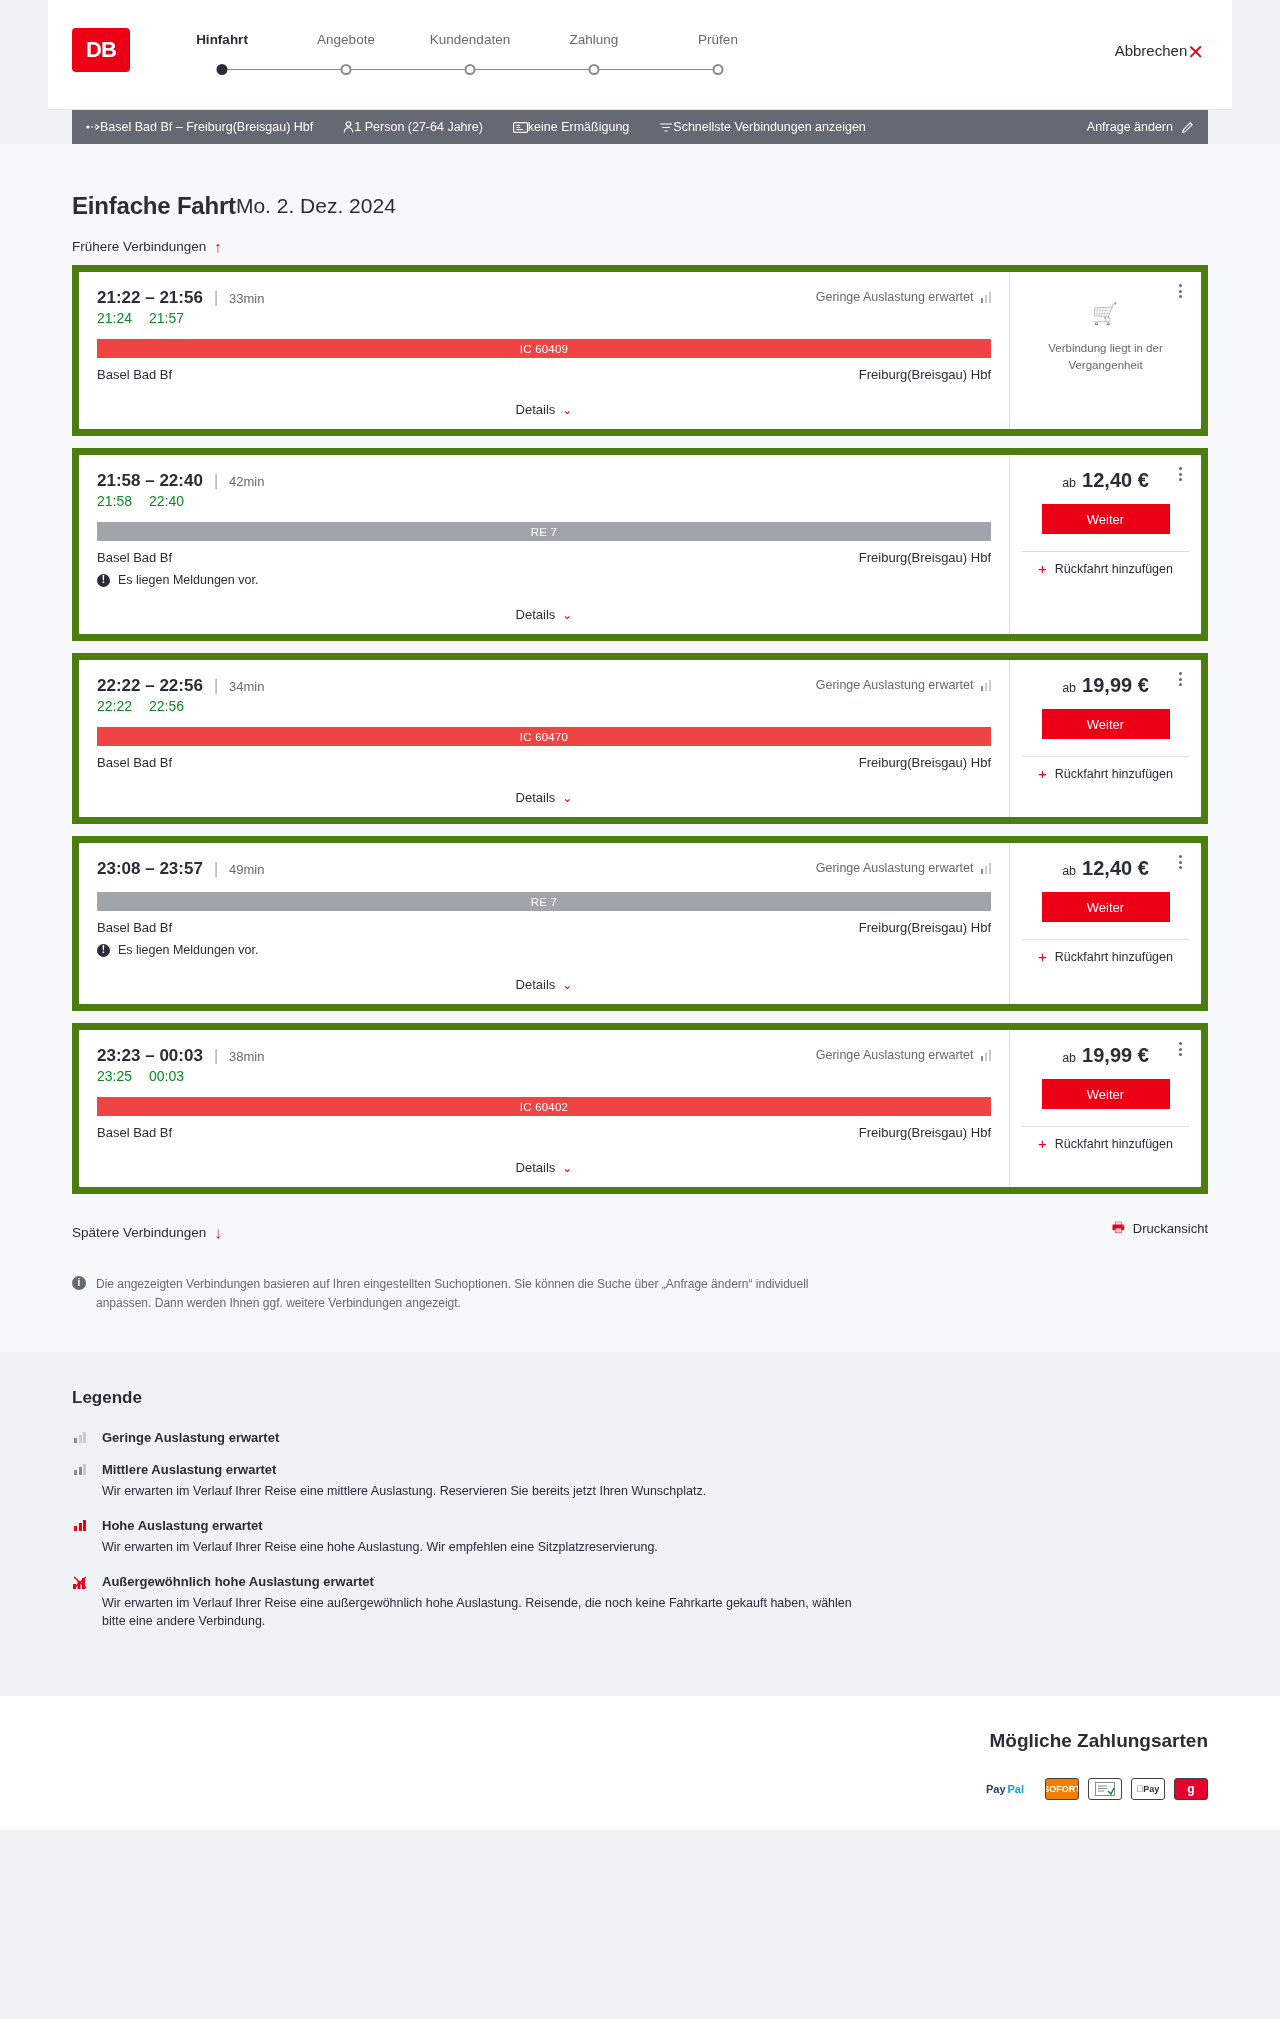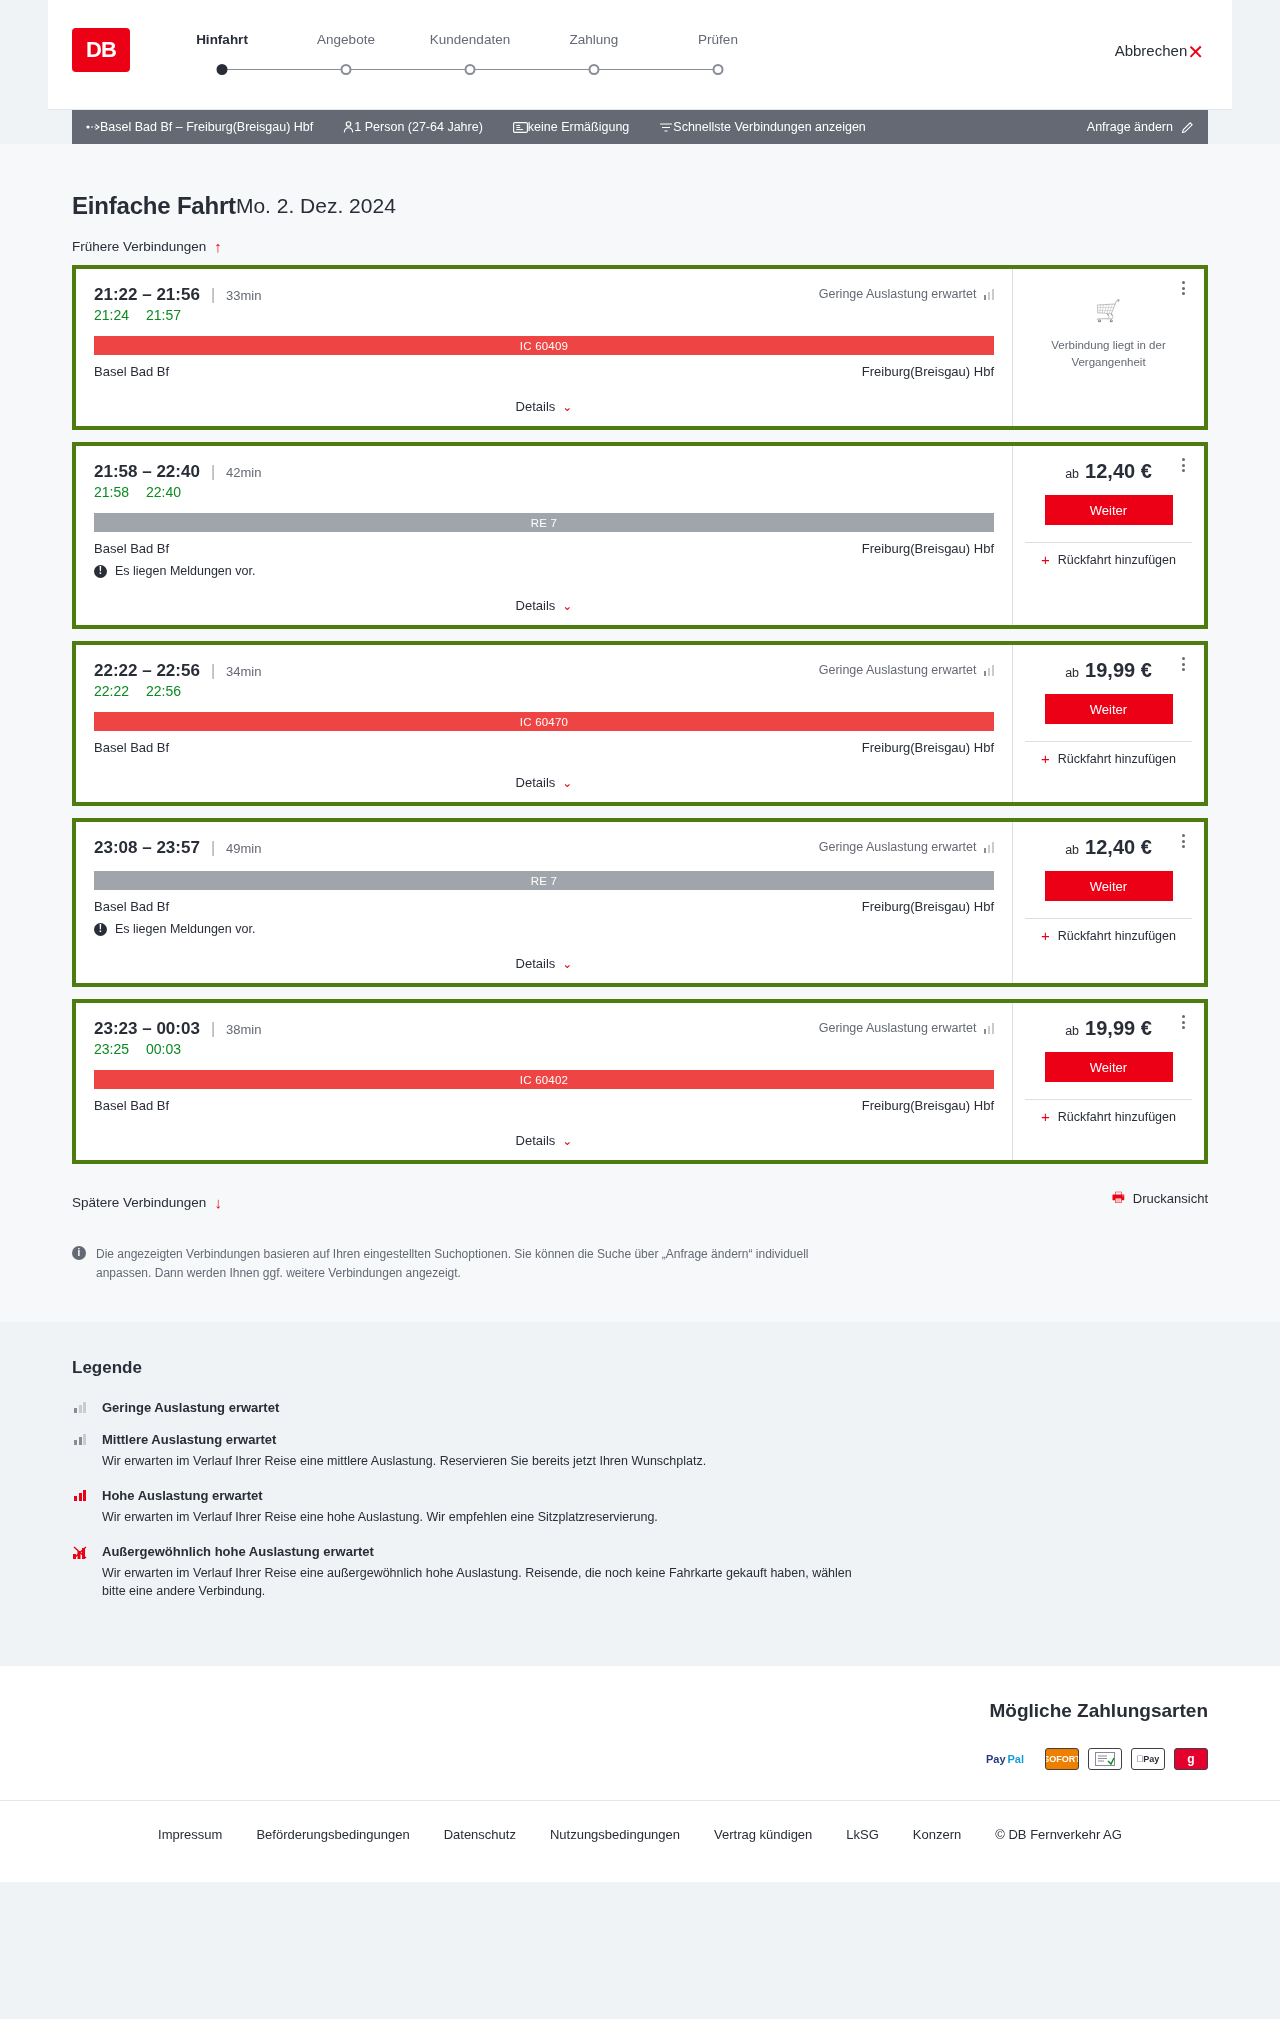--- a/index.html
+++ b/index.html
@@ -80,21 +80,21 @@
   .title-row h1 { font-size: 24px; margin: 0; font-weight: bold; letter-spacing: -0.2px; }
   .title-row .date { font-size: 21px; }
   .earlier, .later {
     font-size: 13.5px; display: inline-flex; align-items: center; gap: 8px;
     cursor: pointer; color: #282d37; padding: 18px 0 10px 0;
   }
   .arrow { color: #ec0016; font-size: 15px; font-weight: bold; }
 
   
   .card {
-    background: #fff; border: 4px solid #4d7c0f;
+    background: #fff; border: 7px solid #4d7c0f;
     display: flex; margin-bottom: 12px;
     position: relative;
   }
   .card .left { flex: 1 1 auto; padding: 16px 18px 0 18px; position: relative; }
   .card .right {
     width: 192px; border-left: 1px solid #dcdfe3;
     display: flex; flex-direction: column; align-items: center;
     padding: 14px 12px 0 12px; position: relative;
   }
   .timerow { display: flex; align-items: baseline; gap: 11px; }
@@ -637,26 +637,14 @@
             <path d="M3 4 H12 M3 6.5 H12 M3 9 H9" stroke="#878c96" stroke-width="1"></path>
             <path d="M13 9 L16 12 L19 6" stroke="#0a8a1f" stroke-width="1.4" fill="none"></path>
           </svg>
         </div>
         <div class="pay-chip apple">Pay</div>
         <div class="pay-chip giro">g</div>
       </div>
     </div>
   </div>
 
-  <div class="footer">
-    <div class="footer-inner">
-      <a>Impressum</a>
-      <a>Beförderungsbedingungen</a>
-      <a>Datenschutz</a>
-      <a>Nutzungsbedingungen</a>
-      <a>Vertrag kündigen</a>
-      <a>LkSG</a>
-      <a>Konzern</a>
-      <span class="copy">© DB Fernverkehr AG</span>
-    </div>
-  </div>
 
 </div>
 
 </body></html>

